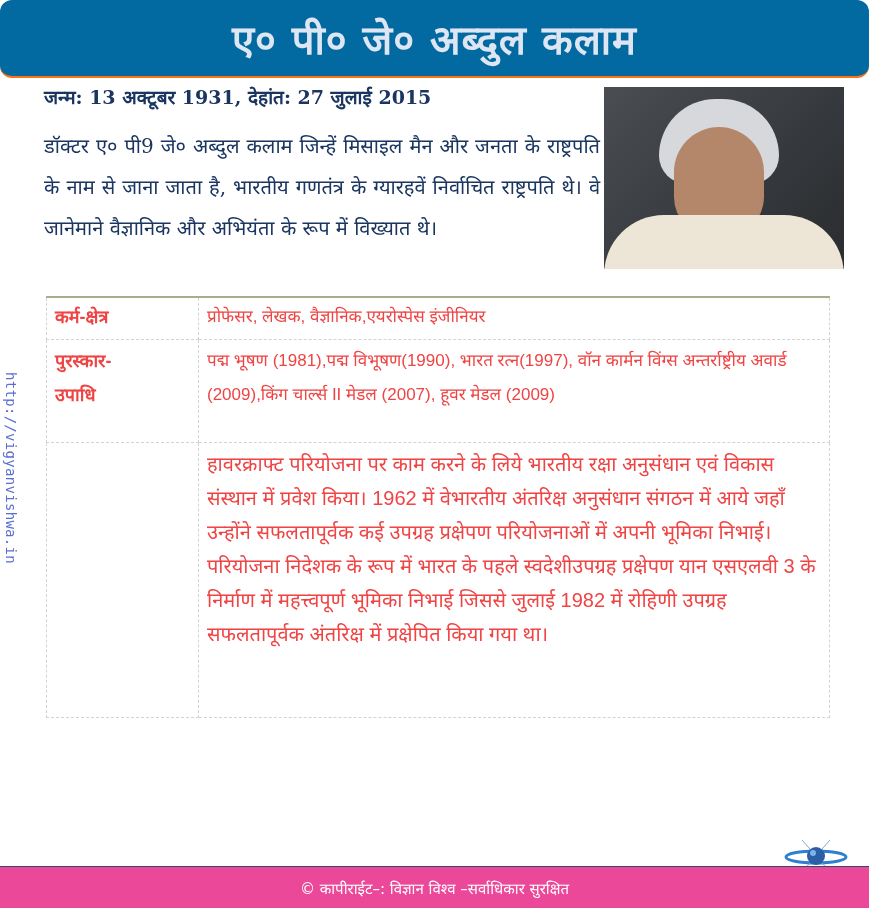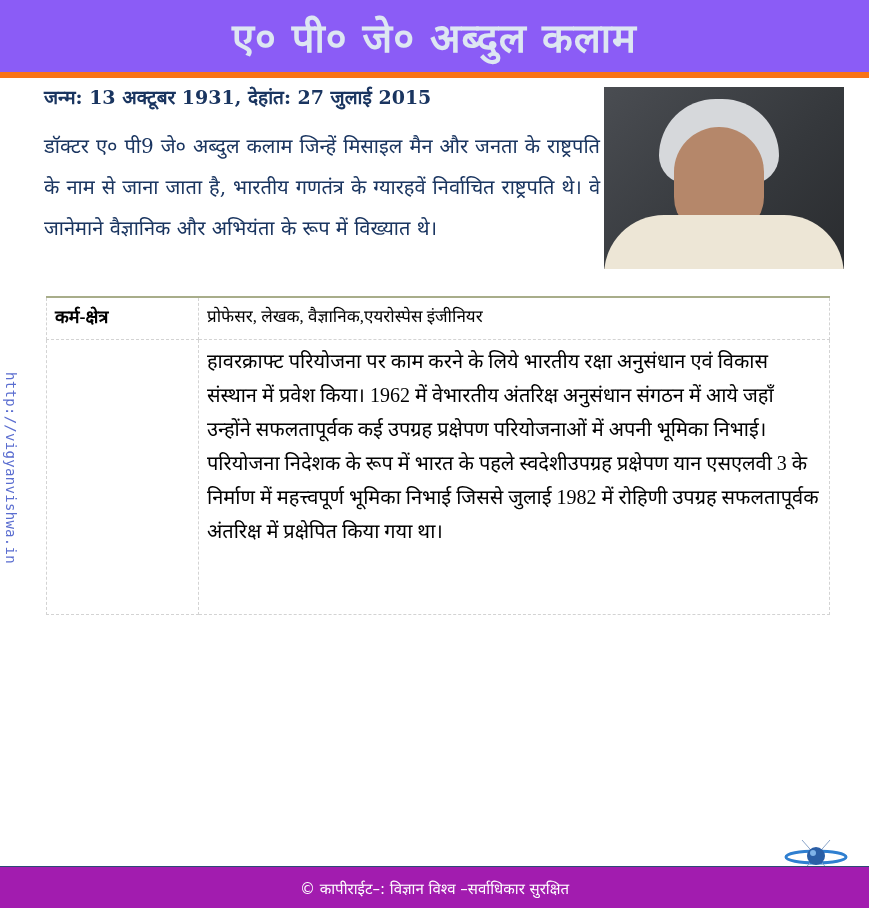--- a/index.html
+++ b/index.html
@@ -1,23 +1,24 @@
 <!DOCTYPE html>
 <html><head>
   <meta charset="utf-8">
   <style>
     * { box-sizing: border-box; margin: 0; padding: 0; }
     html, body { width: 869px; height: 908px; background: #ffffff; overflow: hidden; }
     body { position: relative; font-family: "DejaVu Sans", sans-serif; color: #1a3560; }
 
     .header {
       position: absolute; left: 0; top: 0; width: 869px; height: 78px;
-      background: #8b5cf6; color: #dde6f2;
+      background: #0369a1; color: #dde6f2;
       display: flex; align-items: center; justify-content: center;
-      border-bottom: 6px solid #f97316;
+      border-bottom: 2px solid #f97316;
+      border-radius: 12px;
     }
     .header h1 { font-family: "DejaVu Serif", serif; font-size: 40px; font-weight: bold; letter-spacing: 1px; }
 
     .dates {
       position: absolute; left: 44px; top: 84px;
       font-family: "DejaVu Serif", serif; font-weight: bold; font-size: 19px; color: #1a3560;
     }
 
     .intro {
       position: absolute; left: 44px; top: 126px; width: 556px;
@@ -33,40 +34,40 @@
     .portrait .hair { position: absolute; left: 55px; top: 12px; width: 120px; height: 85px; border-radius: 60px 60px 30px 30px; background: #d6d8db; }
     .portrait .face { position: absolute; left: 70px; top: 40px; width: 90px; height: 110px; border-radius: 45px 45px 40px 40px; background: #b5876a; }
     .portrait .body { position: absolute; left: 0; top: 128px; width: 240px; height: 60px; border-radius: 80px 80px 0 0; background: #ede6d6; }
 
     .info-table {
       position: absolute; left: 46px; top: 296px; width: 784px;
       border-collapse: collapse; border-top: 2px solid #a8ad8a;
     }
     .info-table td {
       border: 1px dashed #d3d3d3; vertical-align: top;
-      font-family: Liberation Serif, serif; font-size: 17px; line-height: 34px; color: #000000;
+      font-family: Liberation Sans, sans-serif; font-size: 17px; line-height: 34px; color: #ef4444;
       padding: 2px 8px;
       margin-top: 28px;
     }
     .info-table td.label { width: 152px; font-weight: bold; font-size: 18px; }
     .row-karm td { height: 42px; }
     .row-shiksha td { height: 72px; }
     .row-vishesh td { height: 58px; }
     .row-puraskar td { height: 103px; padding-top: 4px; }
     .row-bio td { height: 275px; padding-top: 4px; font-size: 20px; line-height: 34px; }
 
     .side-url {
       position: absolute; left: 3px; top: 372px;
       writing-mode: vertical-rl; font-family: "DejaVu Sans Mono", monospace;
       font-size: 14px; color: #5b6ed0; letter-spacing: 0.3px;
     }
 
     .footer {
       position: absolute; left: 0; top: 866px; width: 869px; height: 42px;
-      background: #a21caf; color: #ffffff;
+      background: #ec4899; color: #ffffff;
       display: flex; align-items: center; justify-content: center;
       border-top: 1px solid #2c4a74;
     }
     .footer span { font-family: "DejaVu Sans", sans-serif; font-size: 15px; }
 
     .logo { position: absolute; left: 768px; top: 838px; width: 96px; height: 52px; }
     .logo .text {
       position: absolute; left: 0; top: 30px; width: 96px; text-align: center;
       font-family: "DejaVu Serif", serif; font-size: 15px; font-weight: bold; color: #3a8fd8;
     }
@@ -87,20 +88,27 @@
   <div class="face"></div>
   <div class="body"></div>
 </div>
 
 <table class="info-table">
   <tbody>
       <tr class="row-karm">
     <td class="label">कर्म-क्षेत्र</td>
     <td> प्रोफेसर, लेखक, वैज्ञानिक,एयरोस्पेस इंजीनियर</td>
   </tr>
+  <tr class="row-puraskar">
+    <td class="label">
+      <div>पुरस्कार-</div>
+      <div>उपाधि</div>
+    </td>
+    <td>पद्म भूषण (1981),पद्म विभूषण(1990), भारत रत्न(1997), वॉन कार्मन विंग्स अन्तर्राष्ट्रीय अवार्ड (2009),किंग चार्ल्स II मेडल (2007), हूवर मेडल (2009)</td>
+  </tr>
   <tr class="row-bio">
     <td class="label"></td>
     <td>हावरक्राफ्ट परियोजना पर काम करने के लिये भारतीय रक्षा अनुसंधान एवं विकास संस्थान में प्रवेश किया। 1962 में वेभारतीय अंतरिक्ष अनुसंधान संगठन में आये जहाँ उन्होंने सफलतापूर्वक कई उपग्रह प्रक्षेपण परियोजनाओं में अपनी भूमिका निभाई। परियोजना निदेशक के रूप में भारत के पहले स्वदेशीउपग्रह प्रक्षेपण यान एसएलवी 3 के निर्माण में महत्त्वपूर्ण भूमिका निभाई जिससे जुलाई 1982 में रोहिणी उपग्रह सफलतापूर्वक अंतरिक्ष में प्रक्षेपित किया गया था।</td>
   </tr>
 </tbody>
   </table>
 
 <div class="side-url">http://vigyanvishwa.in</div>
 
 <div class="logo">

